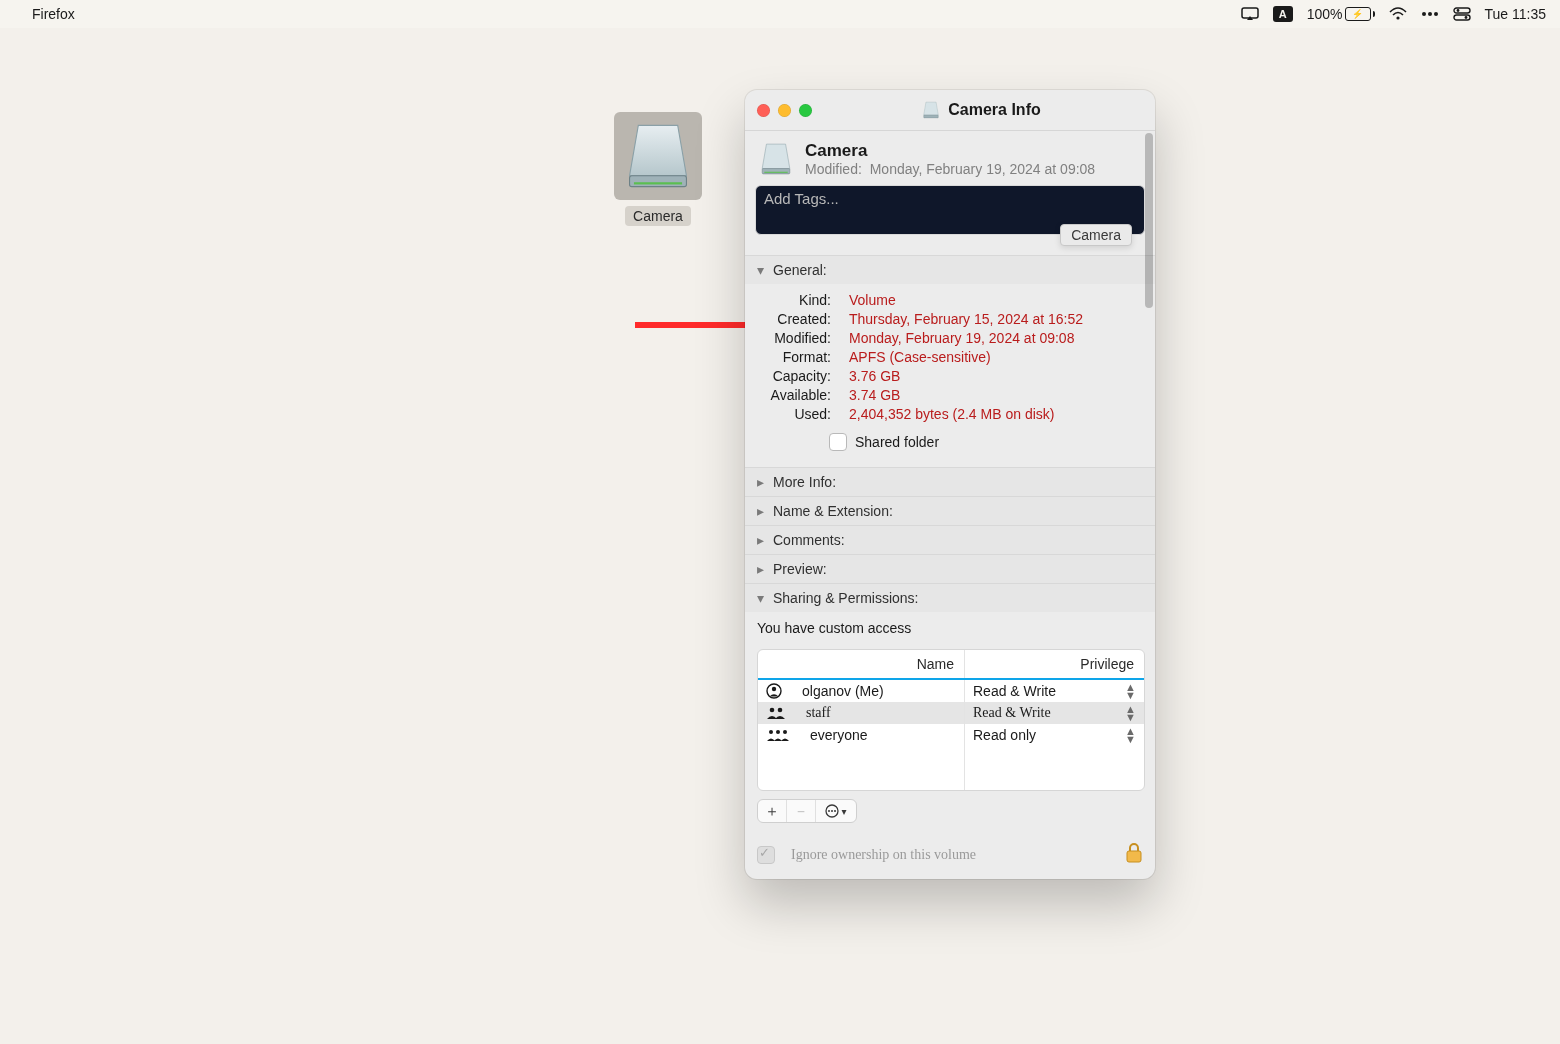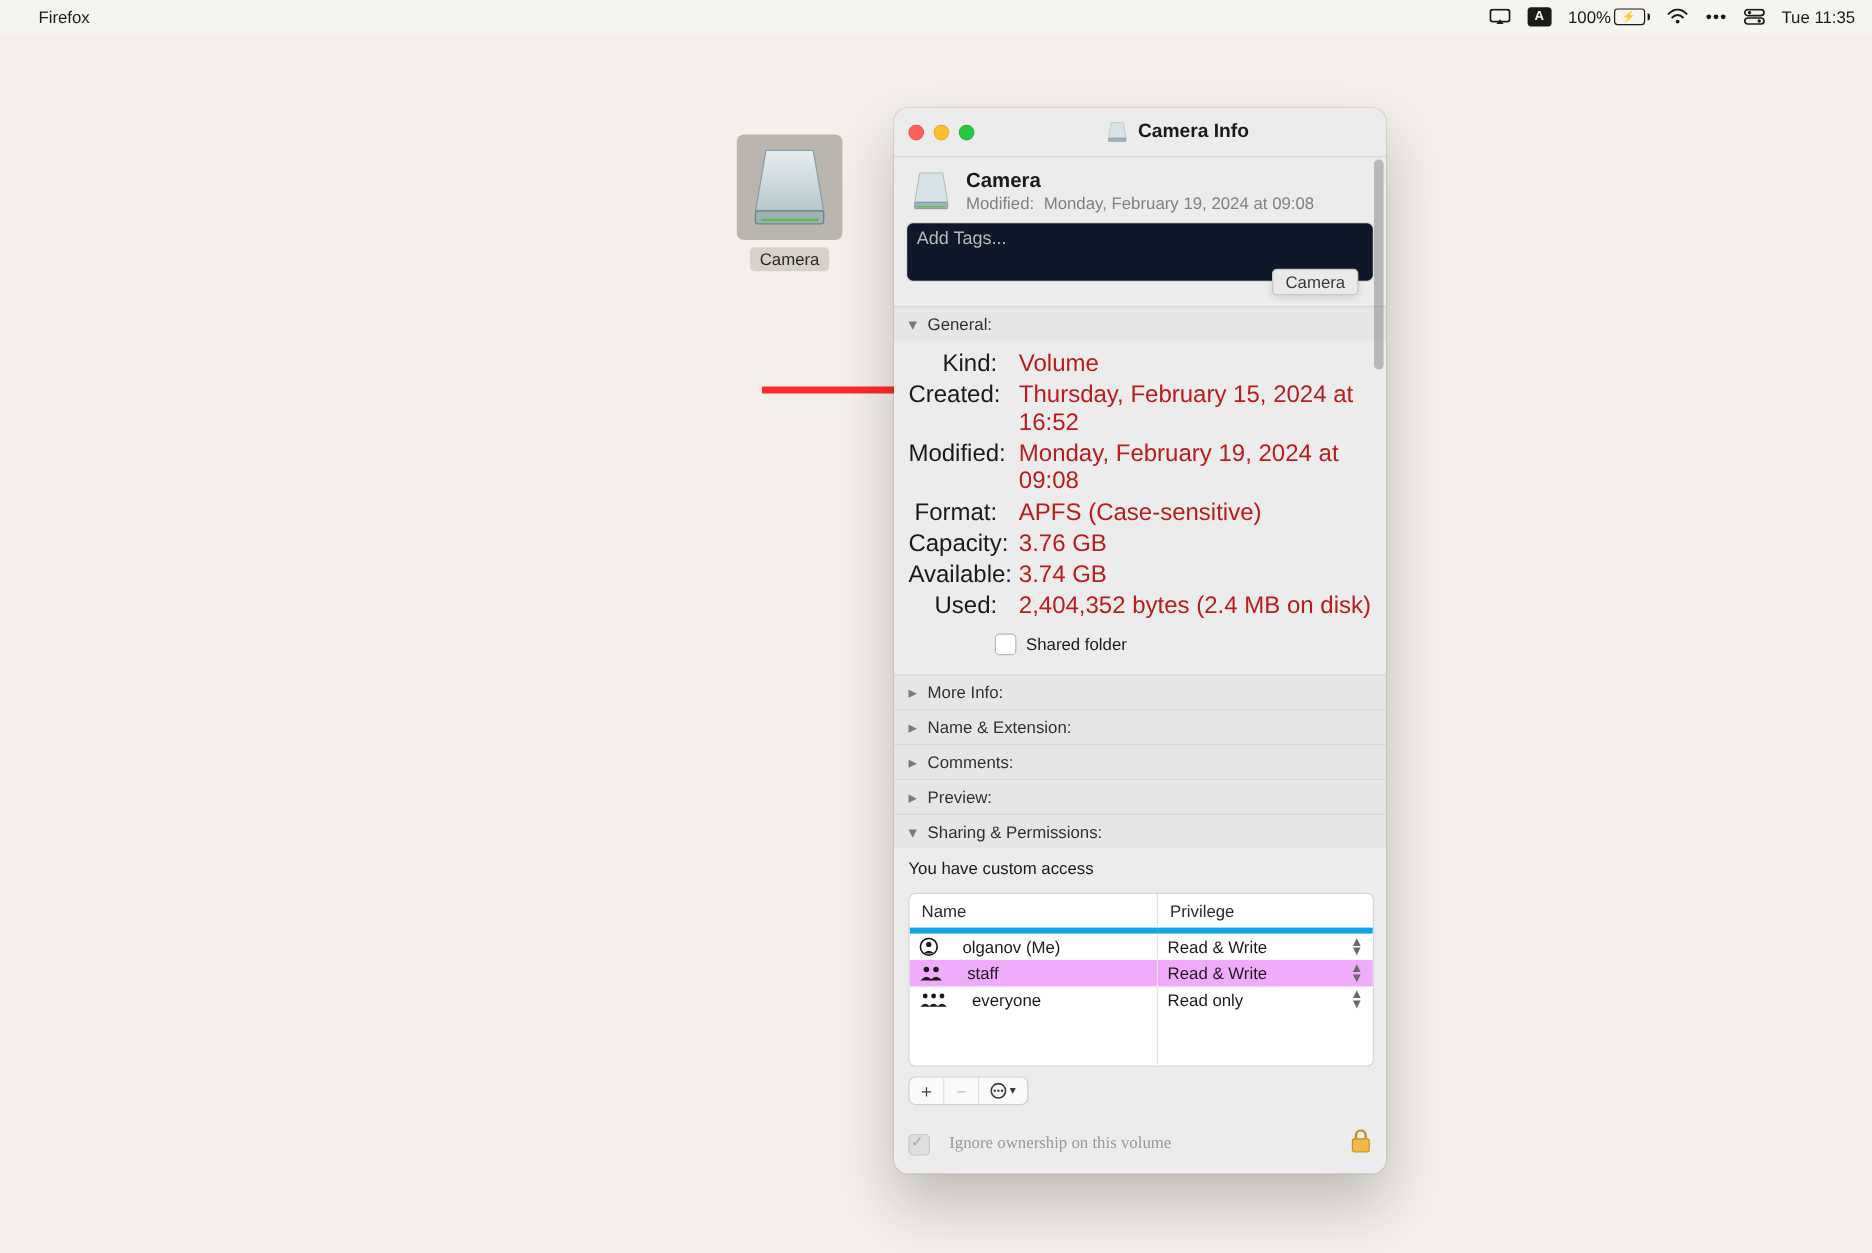--- a/index.html
+++ b/index.html
@@ -187,21 +187,21 @@
     border-top: 1px solid #d8d8d8;
     background: #e6e6e6;
   }
   .chev { width: 10px; display:inline-flex; color:#7a7a7a; }
   .section-header.first { border-top: 1px solid #d8d8d8; margin-top: 12px; }
 
   .kv-block {
     padding: 6px 12px 10px;
     background: #ececec;
   }
-  .kv-row { display: flex; font-size: 20px; padding: 1.5px 0; }
+  .kv-row { display: flex; font-size: 14px; padding: 1.5px 0; }
   .kv-row .k { width: 74px; text-align: right; color: #1a1a1a; }
   .kv-row .v { margin-left: 18px; color: #b91c1c; }
   .shared-row {
     display: flex; align-items: center; gap: 8px;
     padding: 10px 0 6px 72px;
   }
   .checkbox {
     width: 16px; height: 16px;
     border: 1.3px solid #b9b9b9;
     border-radius: 4px;
@@ -228,35 +228,36 @@
     border-radius: 6px;
     overflow: hidden;
     background: #fff;
     font-size: 14px;
   }
   .perm-head, .perm-row {
     display: grid;
     grid-template-columns: 1fr 180px;
   }
   .perm-head {
-    border-bottom: 5px solid #0ea5e9;
+    border-bottom: 2px solid #0ea5e9;
+    text-align: right;
   }
   .perm-head .th {
     padding: 6px 10px;
     color: #2a2a2a;
   }
   .perm-head .th + .th {
     border-left: 1px solid #e3e3e3;
   }
   .perm-row .td {
     padding: 3px 8px;
     display: flex; align-items: center; gap: 20px;
   }
   .perm-row .td.priv { justify-content: space-between; padding-right: 8px; border-left: 1px solid #e3e3e3;}
-  .perm-row.alt { background: #f0abfc; }
+  .perm-row.alt { background: #e5e5e5; font-family: Liberation Serif, serif; }
   .updown { color: #6a6a6a; font-size: 11px; line-height: 8px; }
   .perm-blank { height: 44px; display:grid; grid-template-columns: 1fr 180px;}
   .perm-blank > div + div { border-left: 1px solid #e3e3e3; }
 
   .perm-actions {
     display: inline-flex;
     border: 1px solid #cfcfcf;
     border-radius: 6px;
     overflow: hidden;
     margin-top: 8px;

